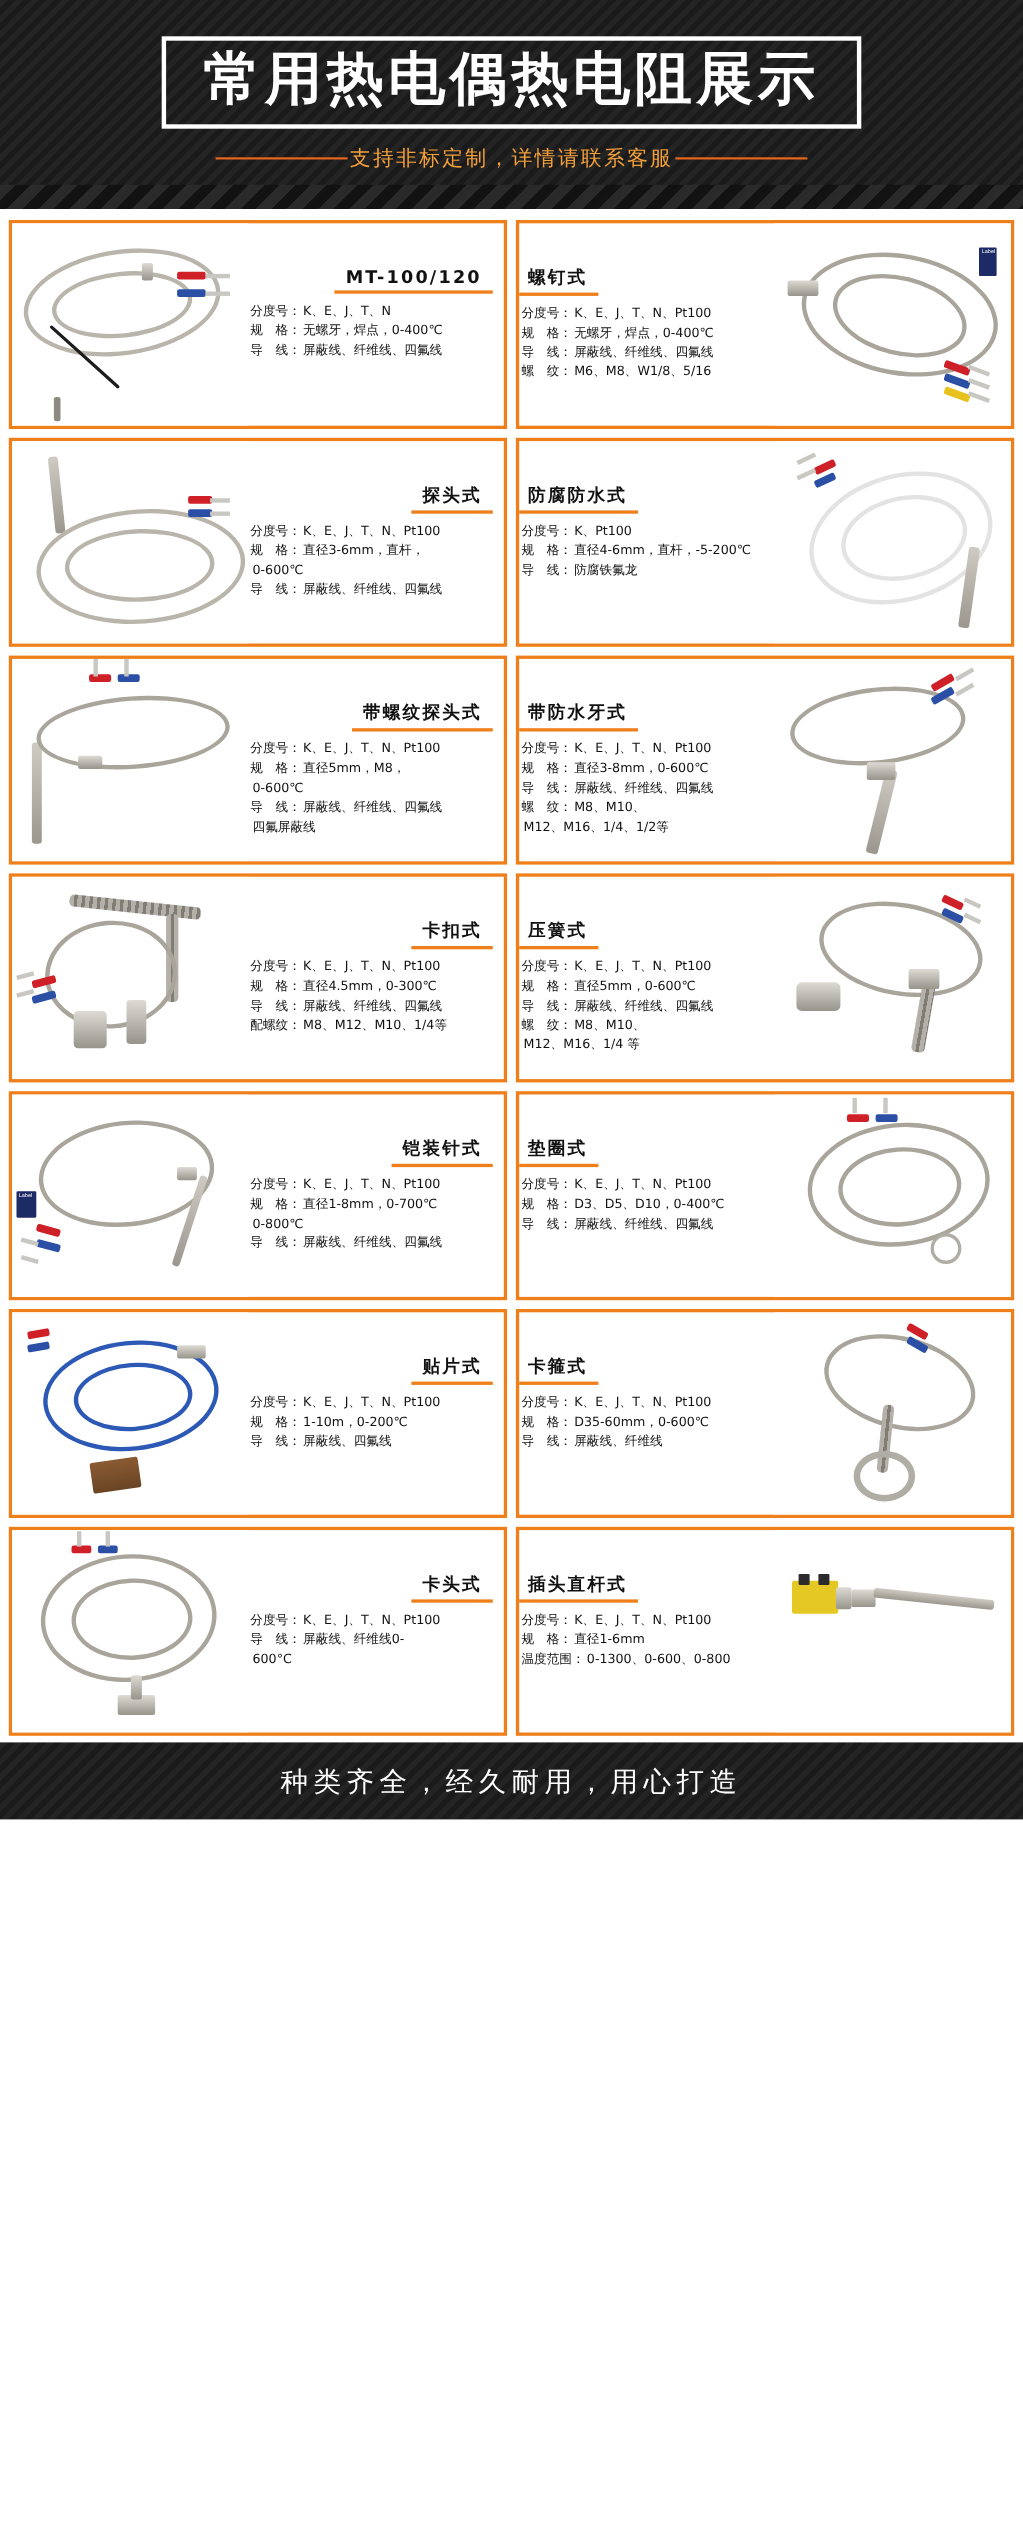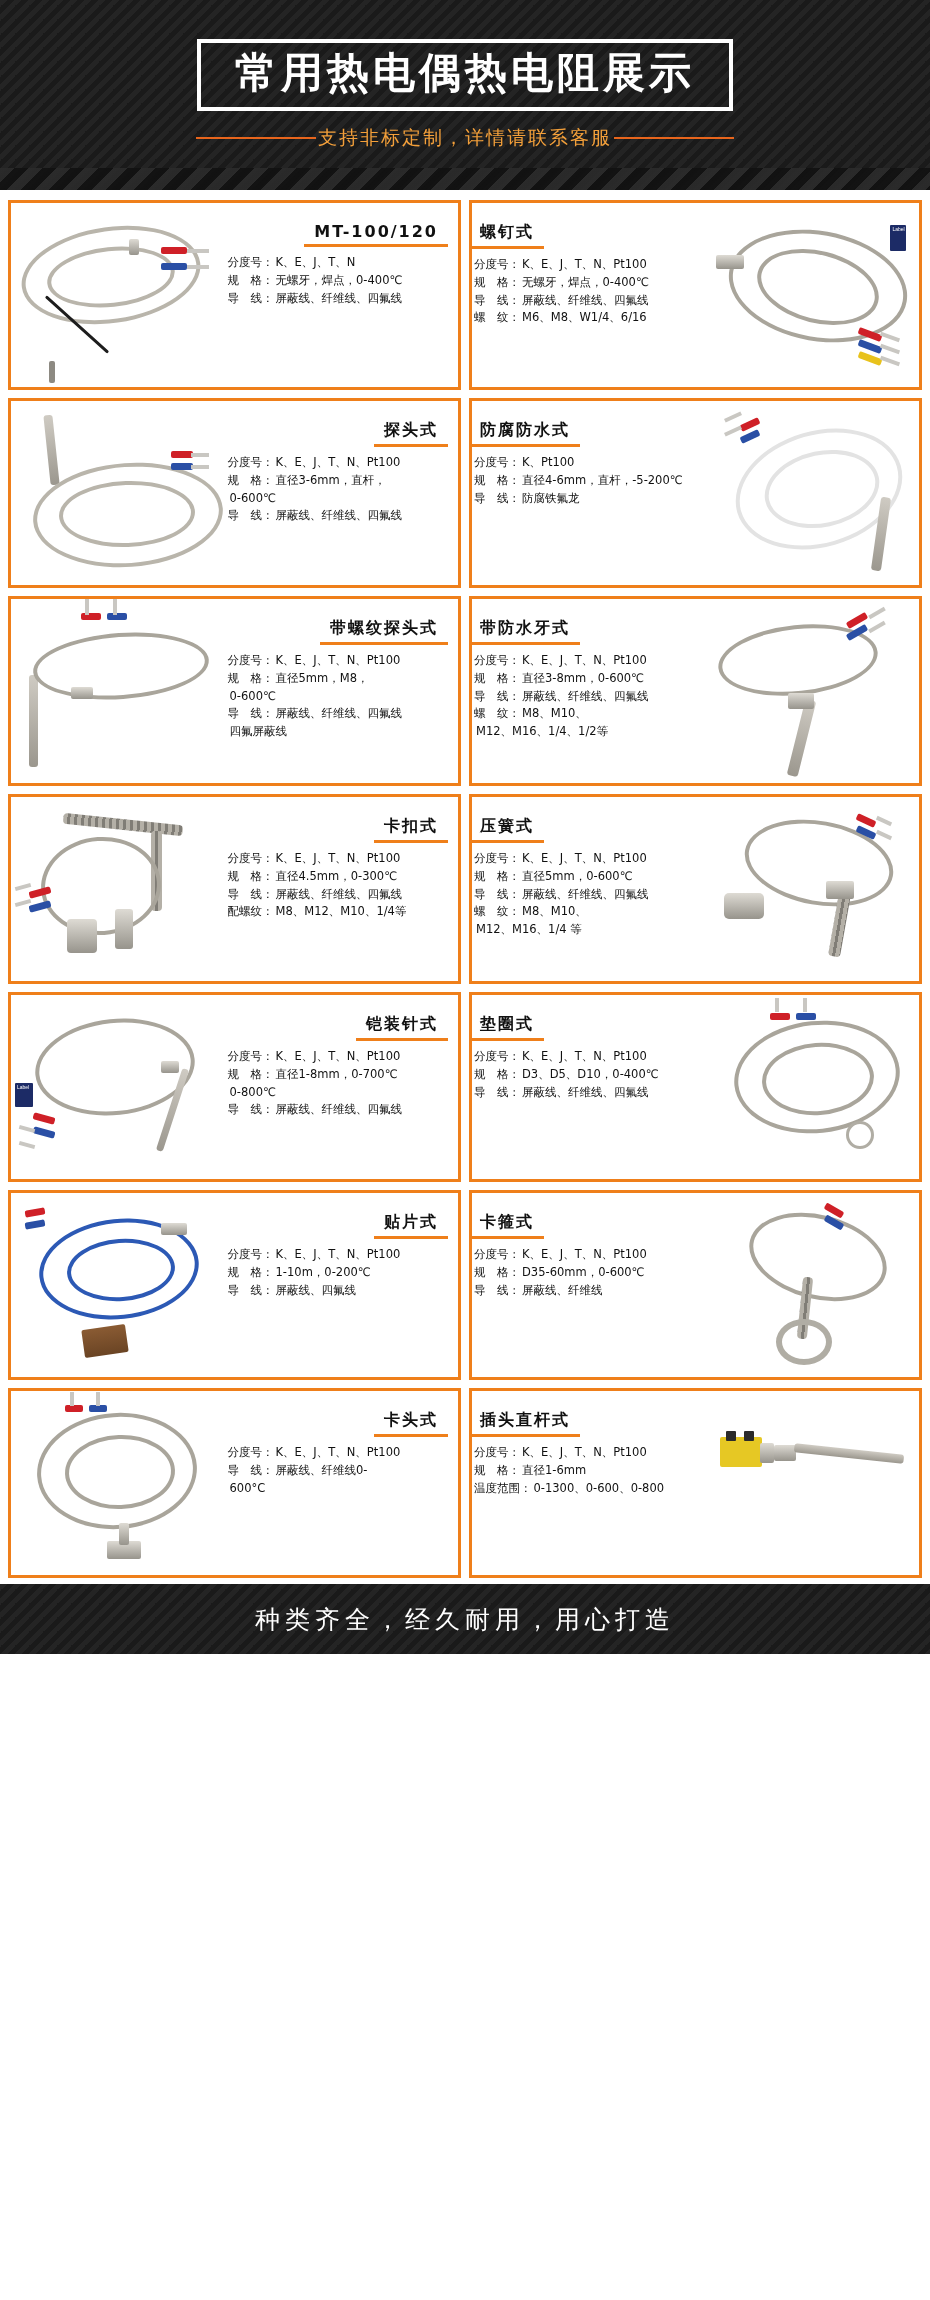--- a/index.html
+++ b/index.html
@@ -33,21 +33,21 @@
     opacity:.9;
   }
   .title-box {
     border:4px solid #ffffff;
     padding:6px 34px 10px 34px;
     margin-bottom:14px;
     background:transparent;
   }
   .title-box .title {
     color:#ffffff;
-    font-size:42px;
+    font-size:52px;
     font-weight:bold;
     letter-spacing:4px;
     line-height:1.15;
     white-space:nowrap;
     font-family:"DejaVu Sans","Liberation Sans",sans-serif;
   }
   .subtitle-wrap{
     display:flex; align-items:center; gap:2px;
   }
   .subtitle-wrap .rule{
@@ -106,20 +106,21 @@
     content:"";
     position:absolute;
     left:-4px; right:-4px; bottom:-3px;
     height:3px;
     background:#ef7f1a;
   }
   .label-row{
     display:flex;
     justify-content:flex-start;
     margin-bottom:10px;
+    margin-top:20px;
   }
   .label-row.right{ justify-content:flex-end; padding-right:6px;}
   .specs{
     font-size:11.5px;
     line-height:1.55;
     color:#111;
     font-family:"DejaVu Sans","Liberation Sans",sans-serif;
   }
   .spec-line{
     display:flex;
@@ -300,21 +301,21 @@
             <div class="spec-line">
                 <span class="spec-key">规　格：</span>
                 <span class="spec-val">无螺牙，焊点，0-400℃</span>
               </div>
             <div class="spec-line">
                 <span class="spec-key">导　线：</span>
                 <span class="spec-val">屏蔽线、纤维线、四氟线</span>
               </div>
             <div class="spec-line">
                 <span class="spec-key">螺　纹：</span>
-                <span class="spec-val">M6、M8、W1/4、6/16</span>
+                <span class="spec-val">M6、M8、W1/8、5/16</span>
               </div>
           </div>
         </div>
       </div>
     </div>
 
     <div class="card">
       <div class="card-inner">
         <div class="photo">
           <div class="bg-white"></div>

